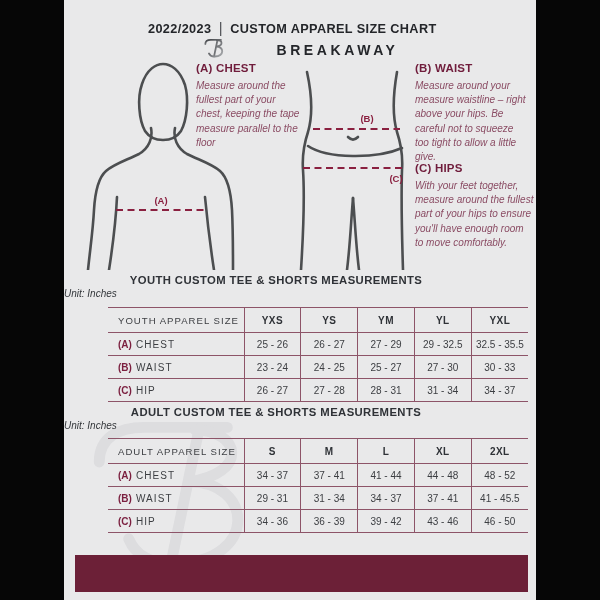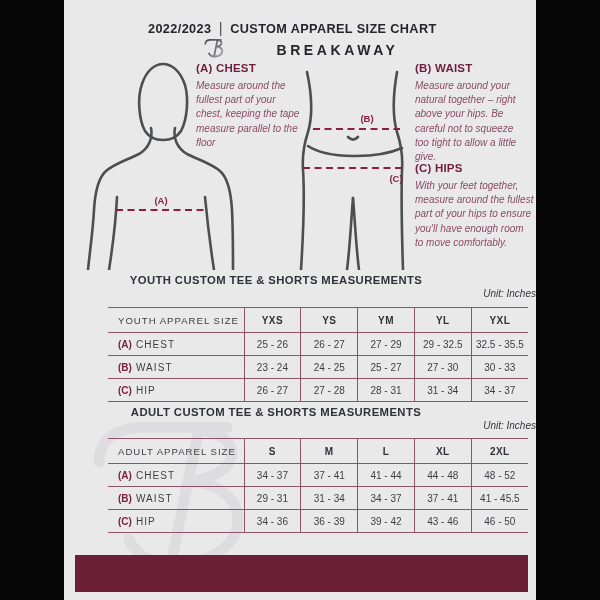--- a/index.html
+++ b/index.html
@@ -32,21 +32,21 @@
   
   .fig{position:absolute;}
   #fig-torso{left:11px;top:58px;}
   #fig-lower{left:228px;top:60px;}
   .outline{fill:none;stroke:#4c4e50;stroke-width:2.6;stroke-linecap:round;stroke-linejoin:round;}
   .dash{fill:none;stroke:#8a2040;stroke-width:2.2;stroke-dasharray:7 4.5;}
   .diag-label{font-family:"Liberation Sans",sans-serif;font-size:9.5px;font-weight:bold;fill:#8a2040;}
   
   .sec-title{position:absolute;left:0;width:424px;text-align:center;
     font-weight:bold;font-size:11.3px;color:#2f3237;letter-spacing:.4px;}
-  .sec-unit{position:absolute;left:0;width:472px;text-align:right;
+  .sec-unit{position:absolute;left:0;width:472px;text-align:left;
     font-style:italic;font-size:10px;color:#34373b;}
   #youth-title{top:274px;} #youth-unit{top:288px;}
   #adult-title{top:406px;} #adult-unit{top:420px;}
   .size-table{position:absolute;left:44px;width:420px;border-collapse:collapse;table-layout:fixed;}
   #youth-table{top:307px;} #adult-table{top:438px;}
   .size-table col.c0{width:136px;}
   .size-table col.cn{width:56.8px;}
   .size-table th,.size-table td{
     border-top:1px solid #8d5468;border-bottom:1px solid #8d5468;
     font-size:10px;color:#3c3e42;text-align:center;padding:0;height:22px;vertical-align:middle;
@@ -128,21 +128,21 @@
       <text class="diag-label" x="104" y="122" text-anchor="middle">(C)</text>
     </svg>
   </div>
 
   <div class="instr" id="instr-chest">
     <h3>(A) CHEST</h3>
     <p>Measure around the fullest part of your chest, keeping the tape measure parallel to the floor</p>
   </div>
   <div class="instr" id="instr-waist">
     <h3>(B) WAIST</h3>
-    <p>Measure around your natural together – right above your hips. Be careful not to squeeze too tight to allow a little give.</p>
+    <p>Measure around your measure waistline – right above your hips. Be careful not to squeeze too tight to allow a little give.</p>
   </div>
   <div class="instr" id="instr-hips">
     <h3>(C) HIPS</h3>
     <p>With your feet together, measure around the fullest part of your hips to ensure you'll have enough room to move comfortably.</p>
   </div>
 
   <div class="sec-title" id="youth-title">YOUTH CUSTOM TEE &amp; SHORTS MEASUREMENTS</div>
   <div class="sec-unit" id="youth-unit">Unit: Inches</div>
   <table class="size-table" id="youth-table">
     <colgroup>

